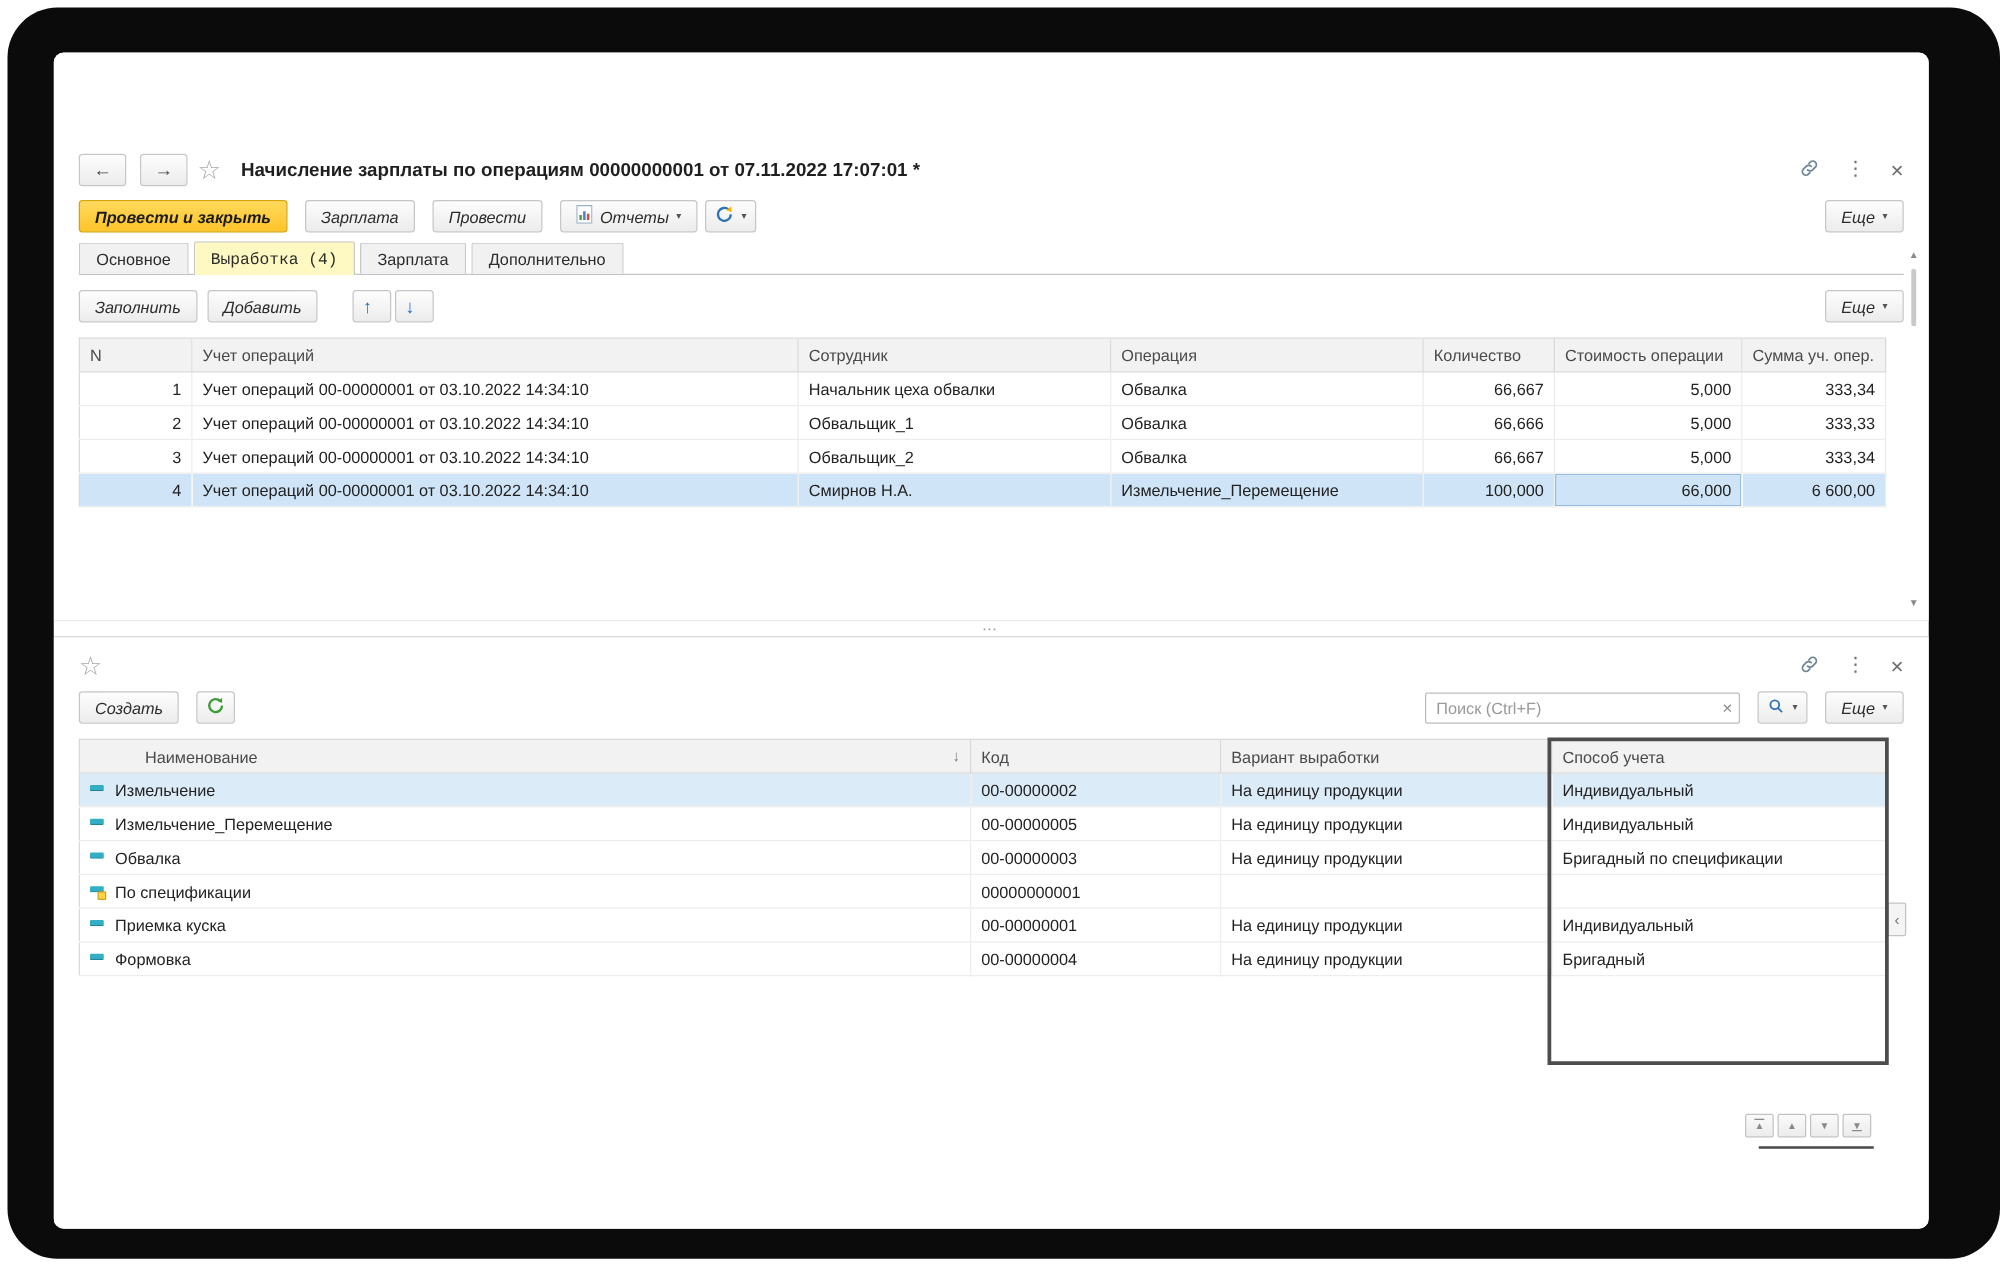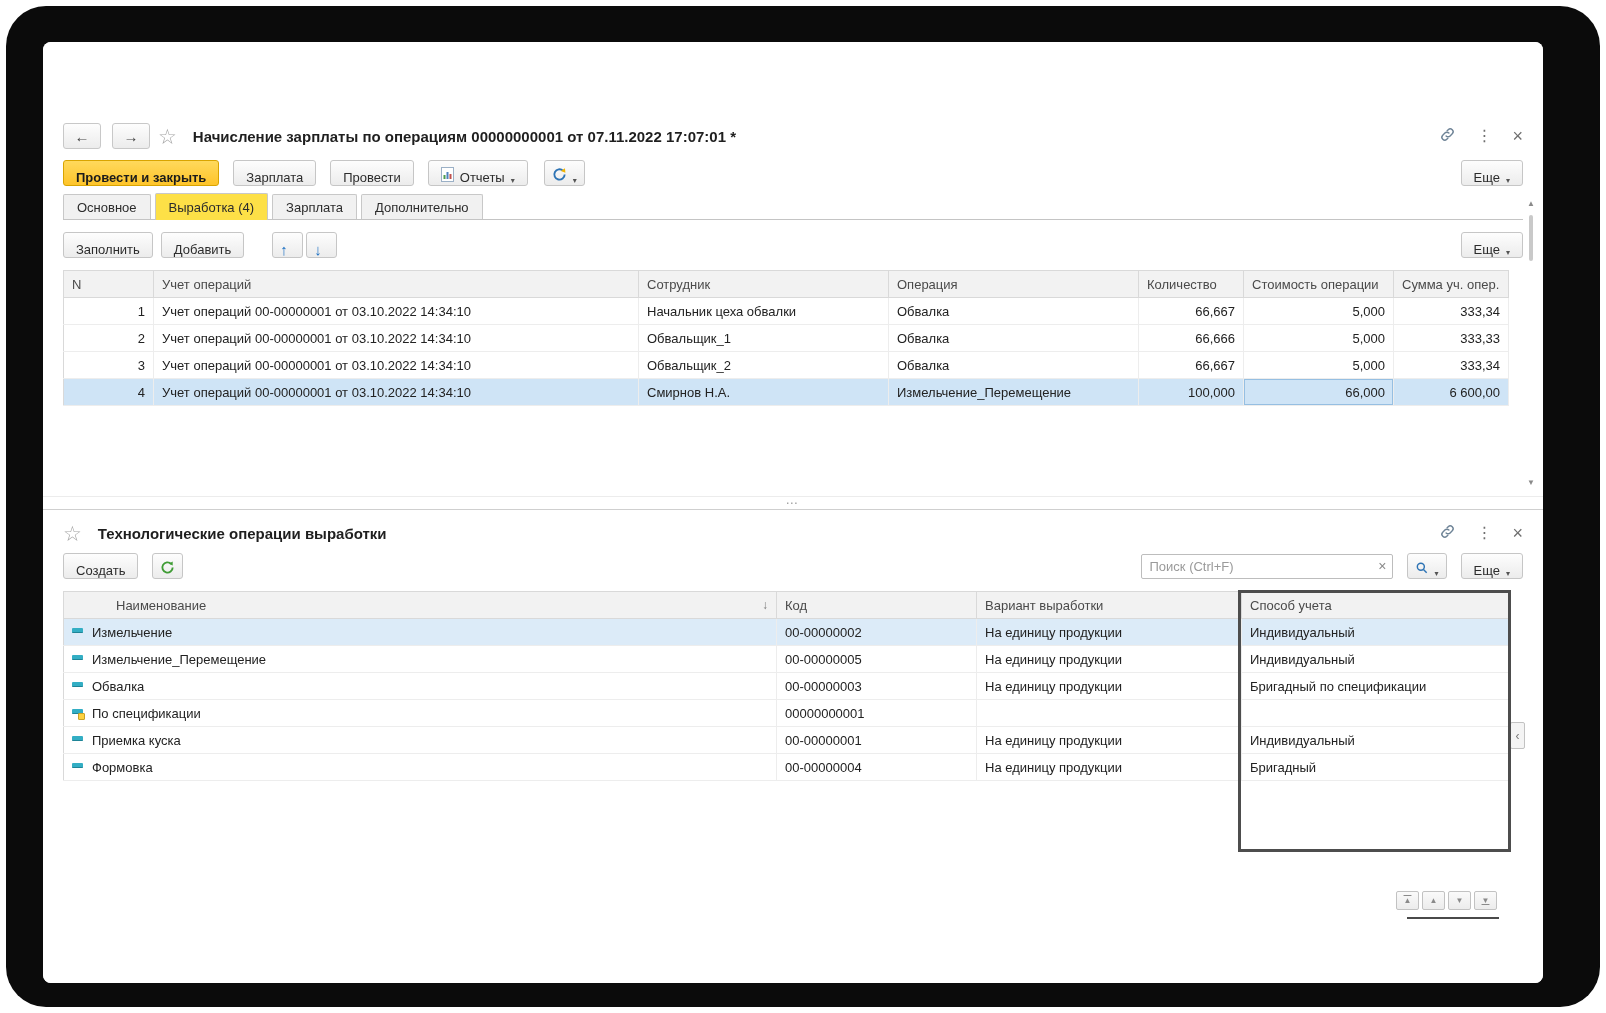--- a/index.html
+++ b/index.html
@@ -13,22 +13,22 @@
   [data-interactable="true"] { cursor:pointer; }
 
   .device-frame { position:absolute; inset:6px; background:#0b0b0b; border-radius:40px; }
   .screen { position:absolute; left:37px; top:36px; width:1500px; height:941px;
             background:#fff; border-radius:8px; overflow:hidden; }
 
   
   .btn {
     height:26px; padding:0 12px; border:1px solid #c6c6c6; border-radius:3px;
     background:linear-gradient(#fdfdfd,#ececec);
-    display:inline-flex; align-items:flex-end; gap:6px;
-    font-family:inherit; font-size:13px; color:#2c2c2c; white-space:nowrap;
+    display:inline-flex; align-items:center; gap:6px;
+    font-family:inherit; font-size:13px; color:#2c2c2c; white-space:nowrap;font-style:italic;
   }
   .btn-primary { background:linear-gradient(#ffd95c,#fec42a); border-color:#d9a400; font-weight:700; color:#1b1b1b; }
   .caret { font-size:8px; color:#555; line-height:1; }
   .icon-only { padding:0 7px; }
   .win-icons { margin-left:auto; display:flex; align-items:center; gap:20px; color:#6f6f6f; }
   .win-icons .glyph { font-size:16px; line-height:1; }
   .win-icons .close-glyph { font-size:18px; }
   .star { font-size:21px; color:#a6a6a6; line-height:1; }
 
   
@@ -40,28 +40,28 @@
 
   .top-gap { height:77px; }
   .title-row { display:flex; align-items:center; gap:8px; height:34px; }
   .nav-btn { width:38px; height:26px; border:1px solid #c8c8c8; border-radius:3px;
              background:linear-gradient(#fdfdfd,#ececec); display:inline-flex;
              align-items:center; justify-content:center; font-size:15px; color:#444; }
   .nav-btn + .nav-btn { margin-left:3px; }
   .doc-title { font-size:15px; font-weight:700; color:#1f1f1f; margin-left:8px; white-space:nowrap; }
 
   .toolbar-row { display:flex; align-items:center; gap:14px; height:40px; }
-  .grp { display:inline-flex; gap:16px;border-radius:11px; }
+  .grp { display:inline-flex; gap:6px;border-radius:11px; }
   .push-right { margin-left:auto; }
 
   .tabs-row { height:27px; display:flex; align-items:flex-end; border-bottom:1px solid #c4c4c4; }
   .tab { height:25px; padding:0 13px; display:flex; align-items:center; margin-right:4px;
          border:1px solid #c8c8c8; border-bottom:none; border-radius:2px 2px 0 0;
          background:#f1f1f1; color:#2c2c2c; white-space:nowrap; }
-  .tab.active { height:27px; background:#fde047; margin-bottom:-1px; z-index:2; }
+  .tab.active { height:27px; background:#fef9c3; margin-bottom:-1px; z-index:2;font-family:Liberation Mono, monospace; }
 
   .cmd-row { margin-top:10px; height:30px; display:flex; align-items:center; gap:8px; }
   .move-arrows { margin-left:20px; display:inline-flex; gap:3px; }
   .move-btn { width:31px; }
   .move-glyph { font-size:15px; font-weight:700; color:#1f72c4; line-height:1; }
 
   
   table.grid { width:1445px; border-collapse:collapse; table-layout:fixed; margin-top:10px;
                border:1px solid #d9d9d9; }
   table.grid th { background:#f2f2f2; font-weight:400; color:#4a4a4a; text-align:left;
@@ -300,21 +300,20 @@
     </div>
 
     <div class="splitter" data-interactable="true">
       <span data-interactable="true">⋯</span>
     </div>
 
     <div class="list-panel" data-interactable="false">
 
       <div class="title-row" data-interactable="false">
         <span class="star" data-interactable="true">☆</span>
-        <span class="doc-title" data-interactable="false">Технологические операции выработки</span>
         <span class="win-icons" data-interactable="false">
           <span data-interactable="true">
             <svg viewBox="0 0 24 24" width="17" height="17" fill="none" stroke="#6f8497" stroke-width="2" stroke-linecap="round">
               <path d="M10 14a4 4 0 0 0 5.7 0l3-3a4 4 0 0 0-5.7-5.7l-1.5 1.5"></path>
               <path d="M14 10a4 4 0 0 0-5.7 0l-3 3a4 4 0 0 0 5.7 5.7l1.5-1.5"></path>
             </svg>
           </span>
           <span class="glyph" data-interactable="true">⋮</span>
           <span class="glyph close-glyph" data-interactable="true">×</span>
         </span>

